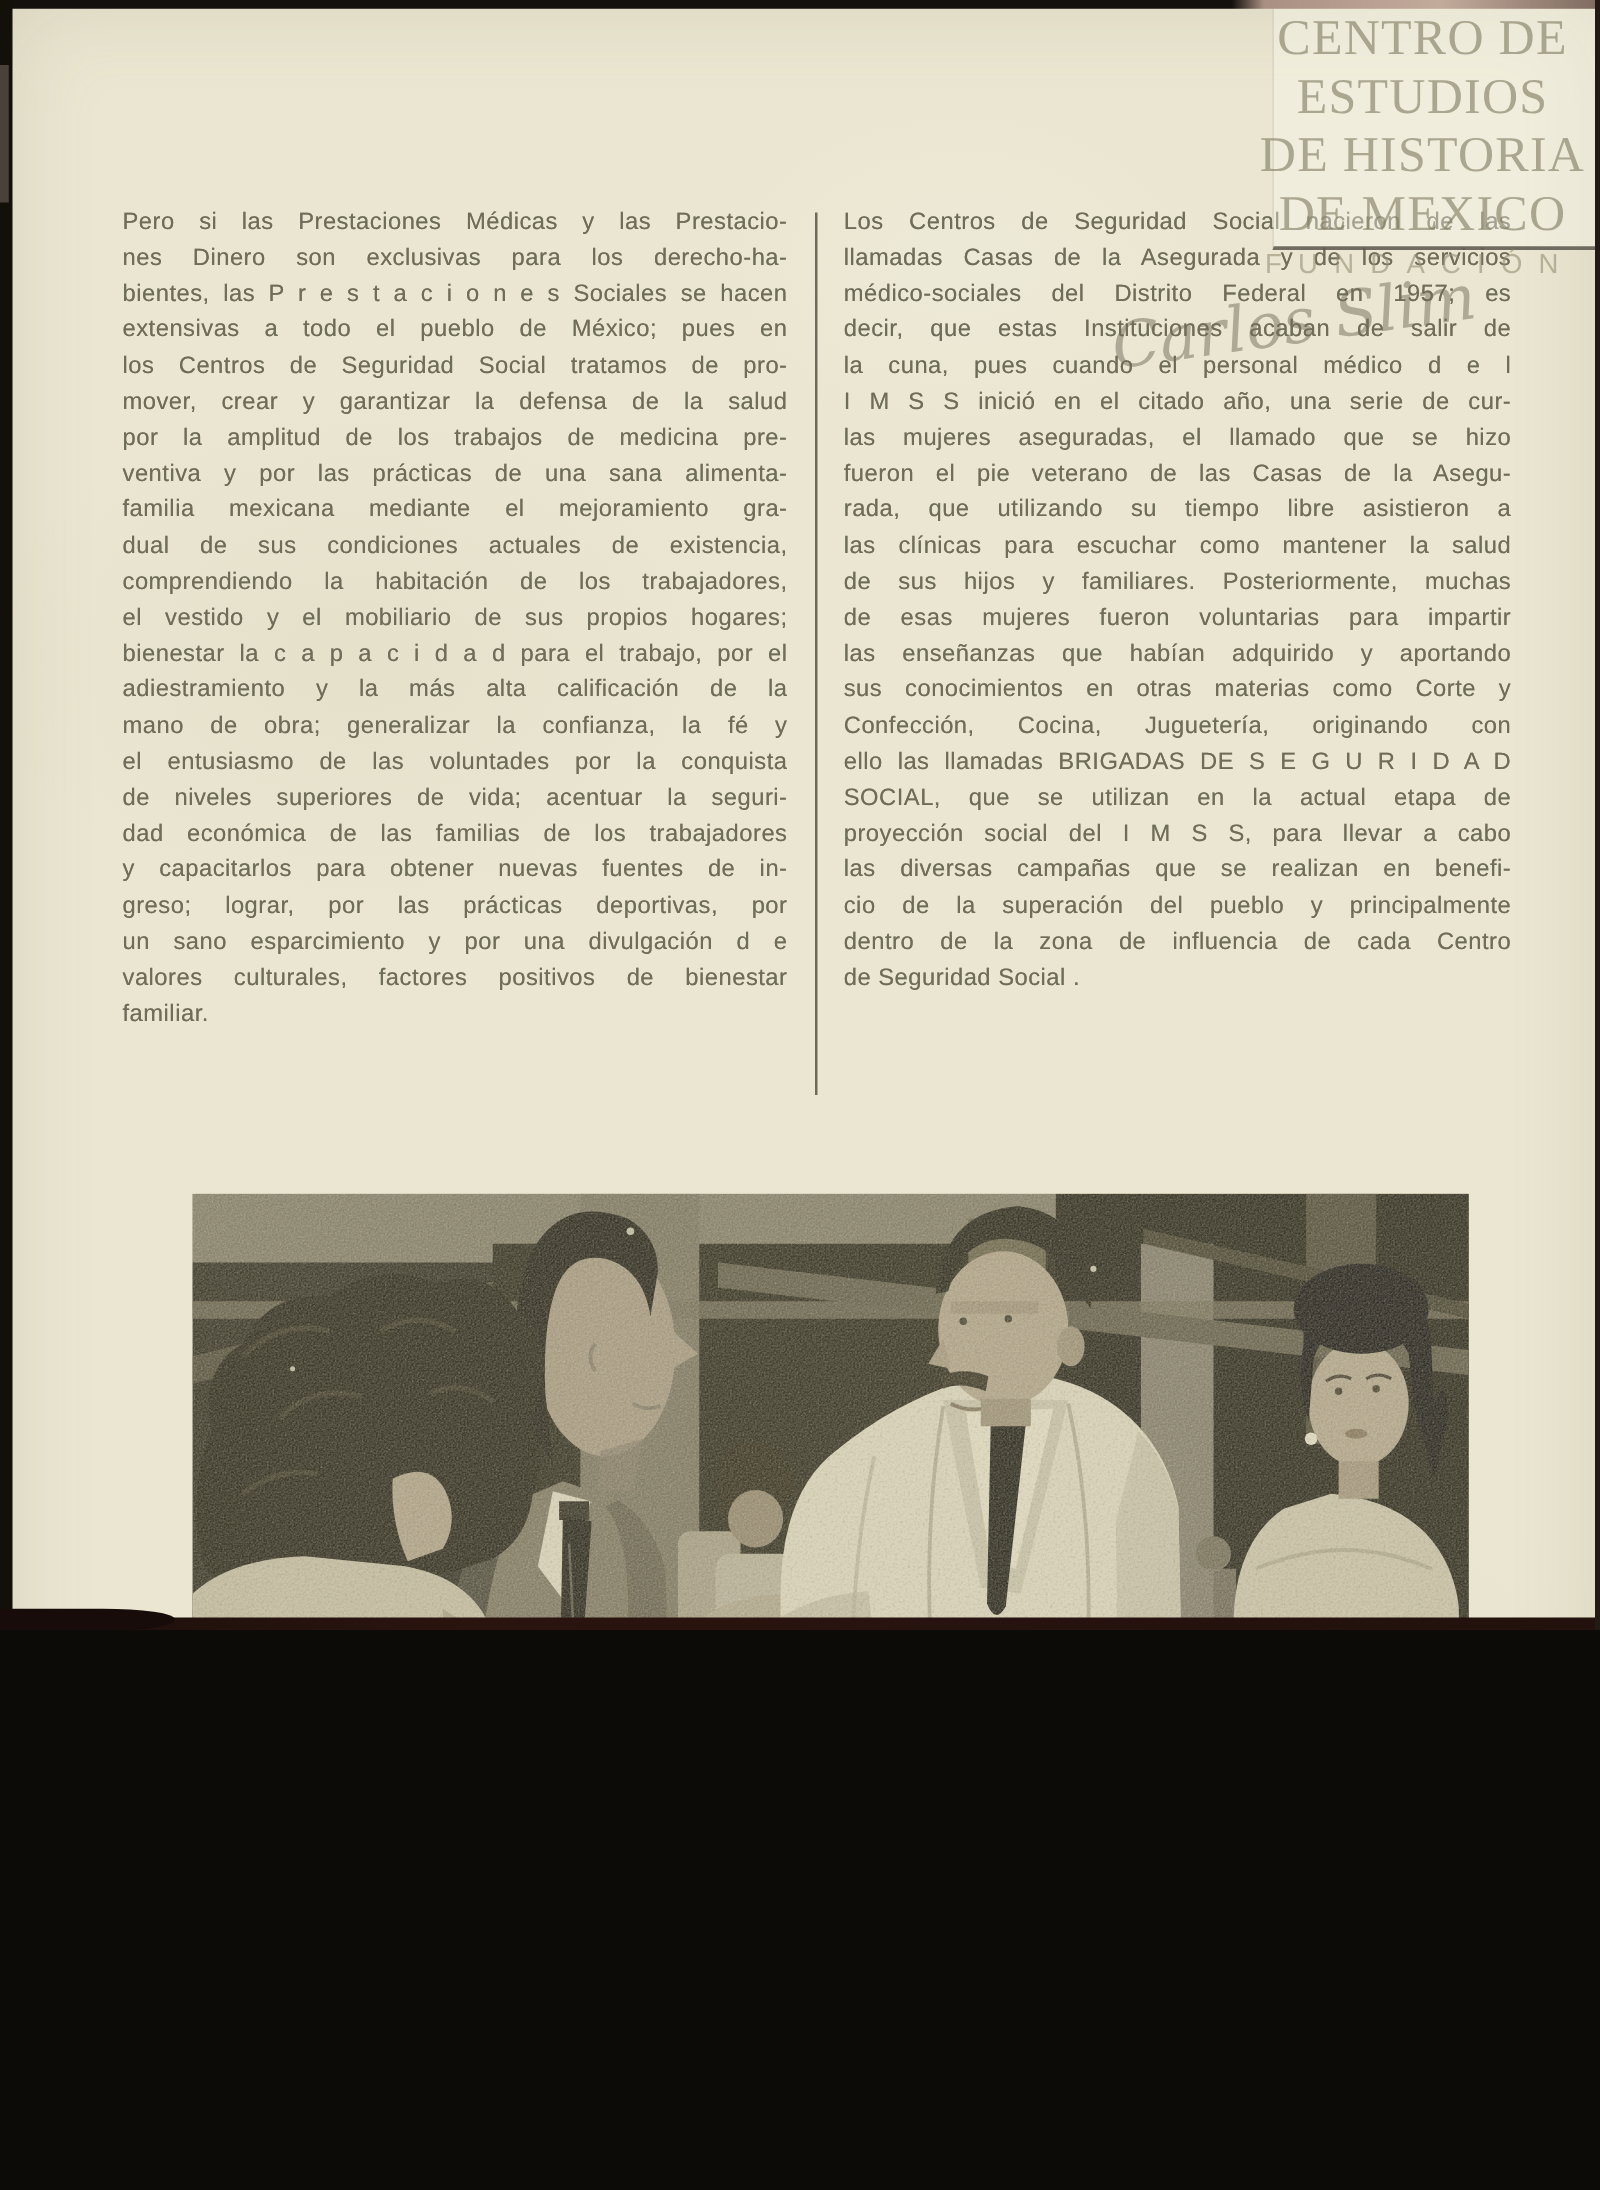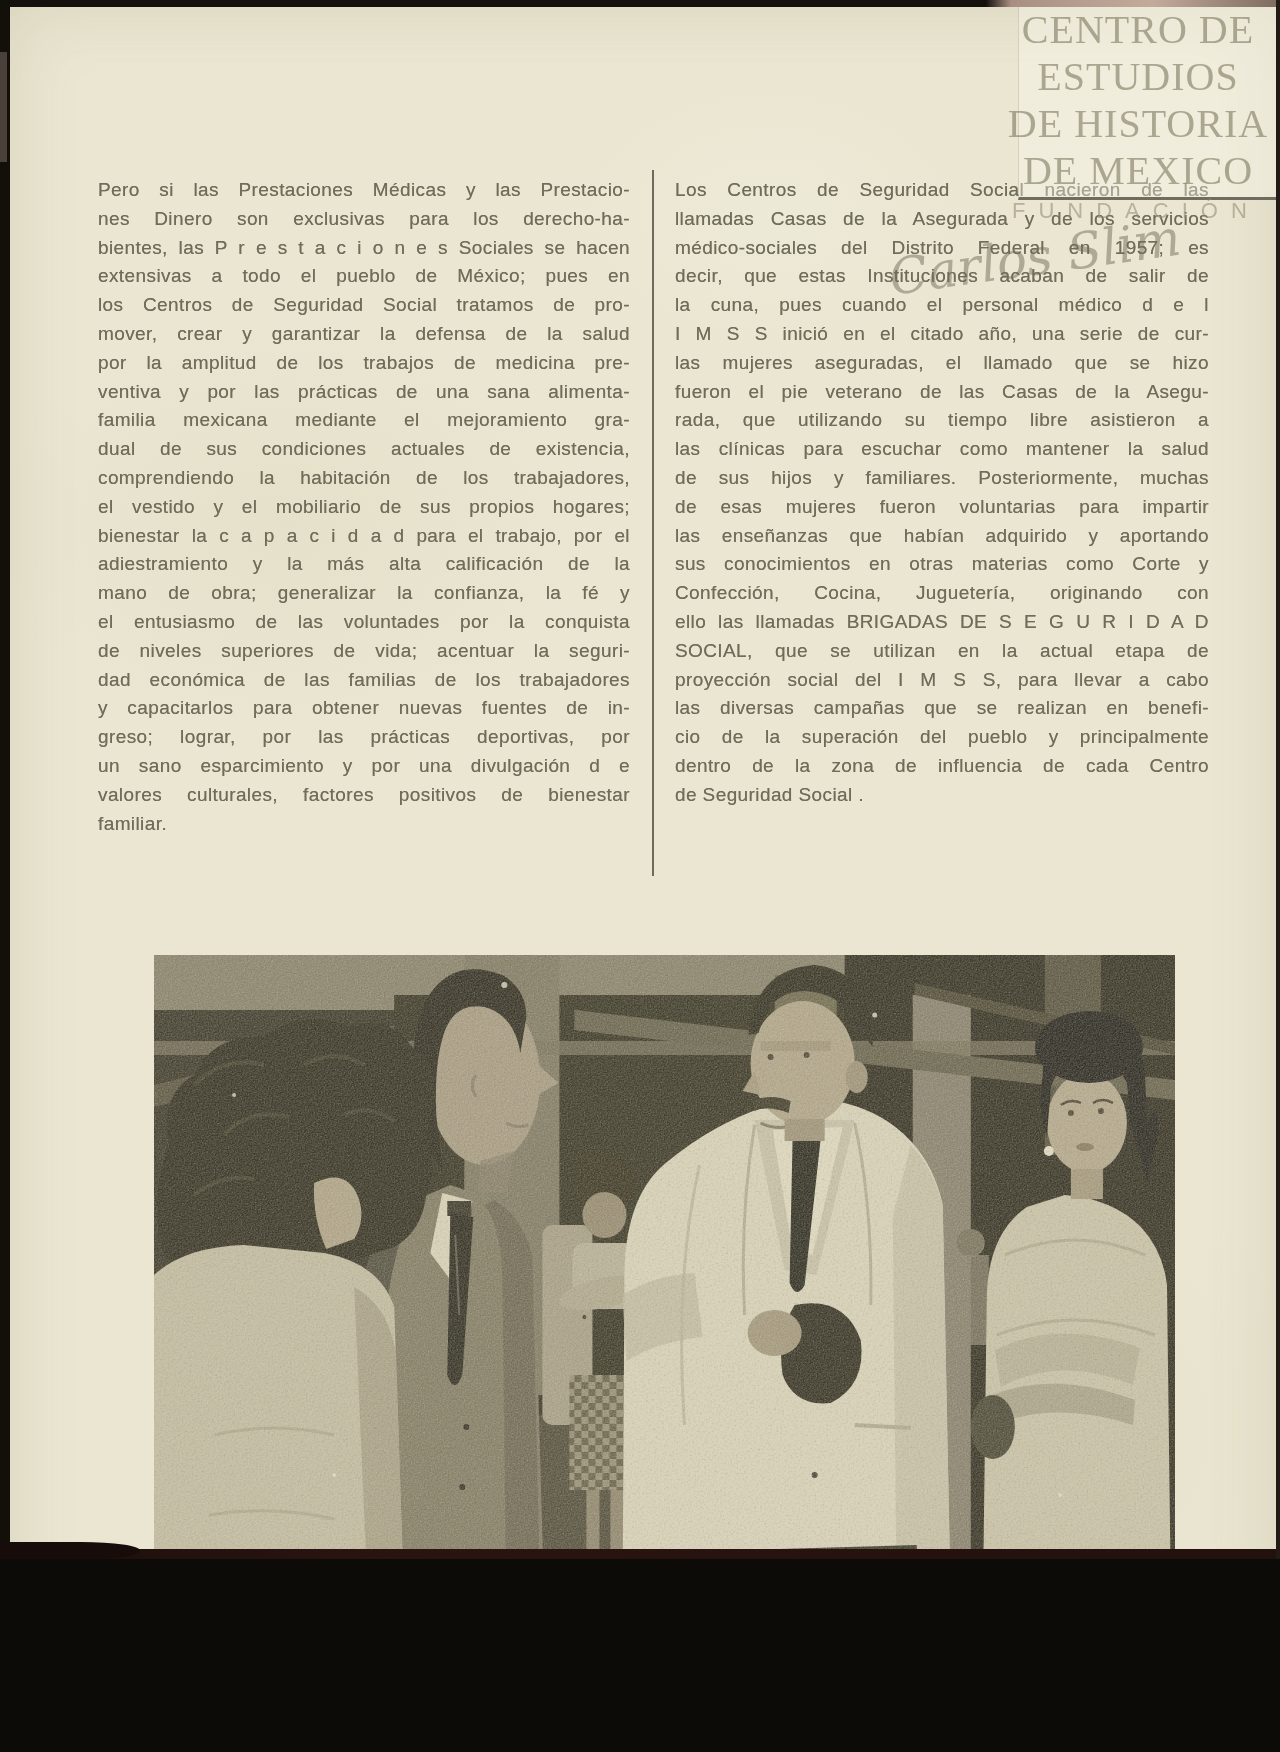--- a/index.html
+++ b/index.html
@@ -1,36 +1,36 @@
 <!DOCTYPE html>
 <html><head>
 <meta charset="utf-8">
 <style>
   html,body{margin:0;padding:0;background:#0d0b08;}
-  .stage{position:relative;width:1280px;height:1559px;overflow:hidden;
+  .stage{position:relative;width:1280px;height:1304px;overflow:hidden;
          font-family:"Liberation Sans",sans-serif;text-decoration:underline;}
   .paper{position:absolute;left:8px;top:5px;width:1269px;height:1738px;
          background:#eae6d1;
          background-image:
            radial-gradient(ellipse 420px 300px at 22% 30%, rgba(221,214,190,.35), transparent 70%),
            radial-gradient(ellipse 500px 380px at 78% 82%, rgba(223,216,192,.3), transparent 70%),
            radial-gradient(ellipse 300px 200px at 60% 12%, rgba(240,237,222,.5), transparent 70%);
          box-shadow:inset 0 0 70px rgba(125,112,80,.16);}
   
   .edge-top{position:absolute;left:0;top:0;width:1280px;height:7px;z-index:9;
             background:linear-gradient(90deg,#14100d 0%,#14100d 77%,#a98f82 79%,#c3ab9c 90%,#7e6a5f 100%);}
   .edge-left{position:absolute;left:0;top:0;width:10px;height:1752px;z-index:9;background:#131009;}
   .edge-left::after{content:"";position:absolute;left:0;top:52px;width:7px;height:110px;background:#4a423a;}
   .edge-bottom{position:absolute;left:0;bottom:0;width:1280px;height:10px;z-index:9;
                background:linear-gradient(90deg,#1c0f0b,#2a1410 30%,#22110d);}
   .edge-bottom::before{content:"";position:absolute;left:0;top:-7px;width:140px;height:17px;
                background:#170c09;border-radius:0 50% 40% 0/0 60% 60% 0;}
   .edge-right{position:absolute;right:0;top:0;width:4px;height:1752px;z-index:9;background:#241a15;}
   
-  .col{position:absolute;top:176px;z-index:1;color:#6f6d5a;font-size:19px;
+  .col{position:absolute;top:164px;z-index:1;color:#6f6d5a;font-size:19px;
        line-height:28.8px;letter-spacing:.4px;
        text-shadow:0 0 .5px rgba(110,108,88,.75);}
   .col-left{left:98px;width:532px;}
   .col-right{left:675px;width:534px;}
   .tline{text-align:justify;text-align-last:justify;white-space:nowrap;}
   .tline-last{text-align-last:left;}
   .divider{position:absolute;left:652px;top:170px;width:2px;height:706px;z-index:1;
            background:rgba(88,85,70,.85);}
   
   .lightbox{position:absolute;left:1018px;top:7px;width:259px;height:190px;z-index:2;

